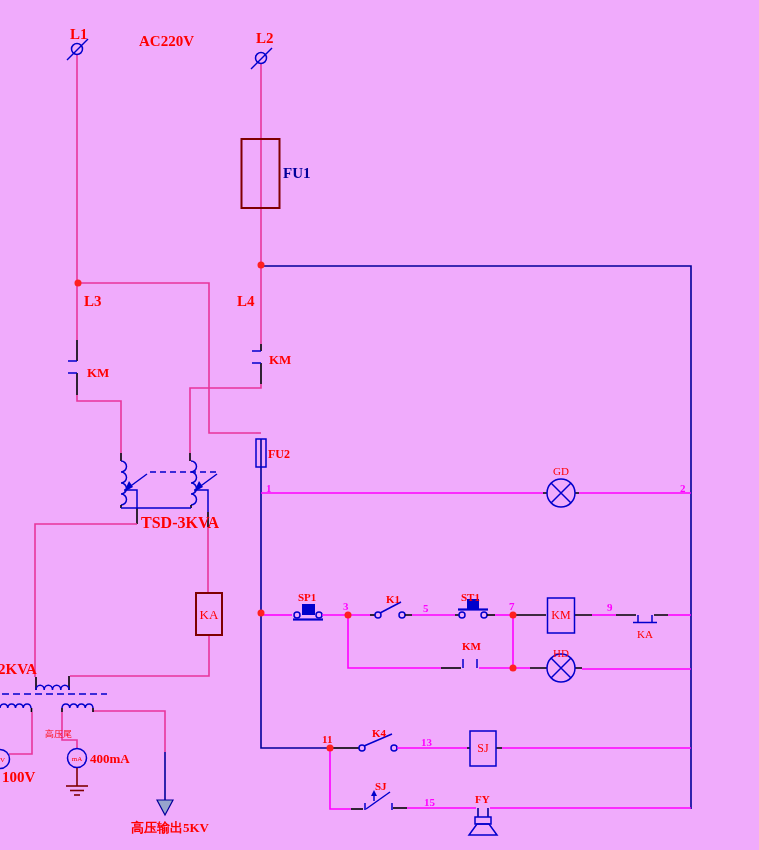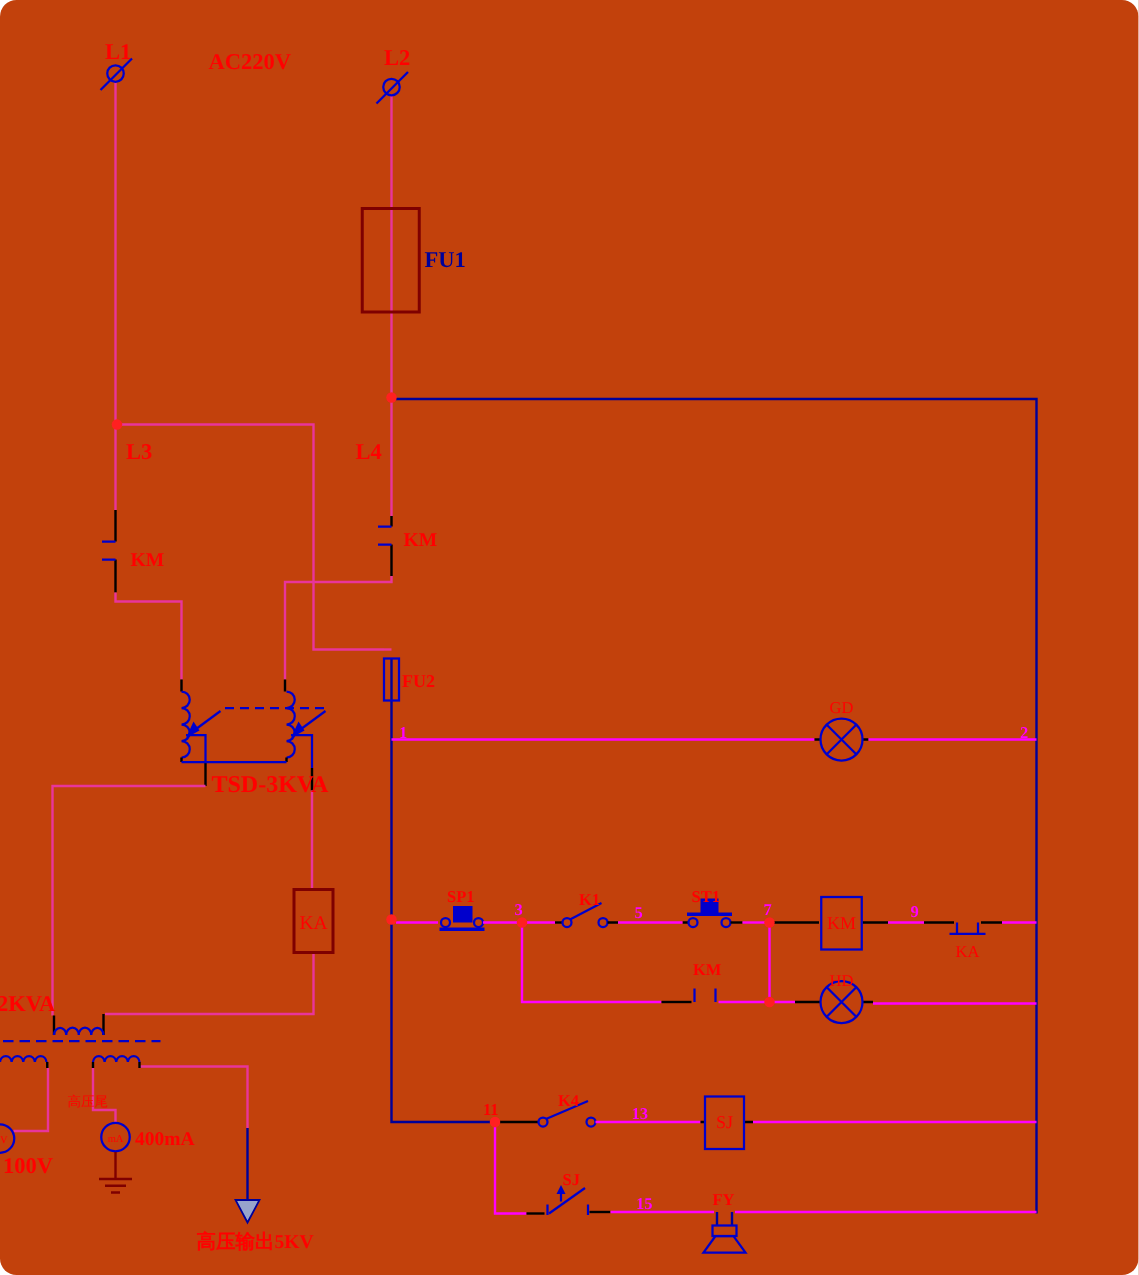--- a/index.html
+++ b/index.html
@@ -1,17 +1,17 @@
 <!DOCTYPE html>
 <html><head>
 <meta charset="utf-8">
 <style>
   html,body{margin:0;padding:0;background:#ffffff;}
-  #stage{position:relative;width:759px;height:850px;background:#c2410c;overflow:hidden;
-         font-family:"Liberation Serif", serif;border-radius:11px;}
+  #stage{position:relative;width:759px;height:850px;background:#f0abfc;overflow:hidden;
+         font-family:"Liberation Serif", serif;}
   svg{position:absolute;left:0;top:0;}
   text{font-family:"Liberation Serif", serif;}
   .lbl-red{fill:#ff0000;font-weight:bold;}
   .lbl-red-plain{fill:#ff0000;}
   .lbl-navy{fill:#000099;font-weight:bold;}
   .lbl-mag{fill:#ff00ff;font-weight:bold;}
   .f15{font-size:15px;} .f16{font-size:16px;} .f13{font-size:13px;}
   .f12{font-size:12px;} .f11{font-size:11px;} .f9{font-size:9px;} .f7{font-size:7px;}
   .wire-main{stroke:#e8359b;stroke-width:1.6;fill:none;}
   .wire-ctl{stroke:#ff00ff;stroke-width:1.6;fill:none;}

